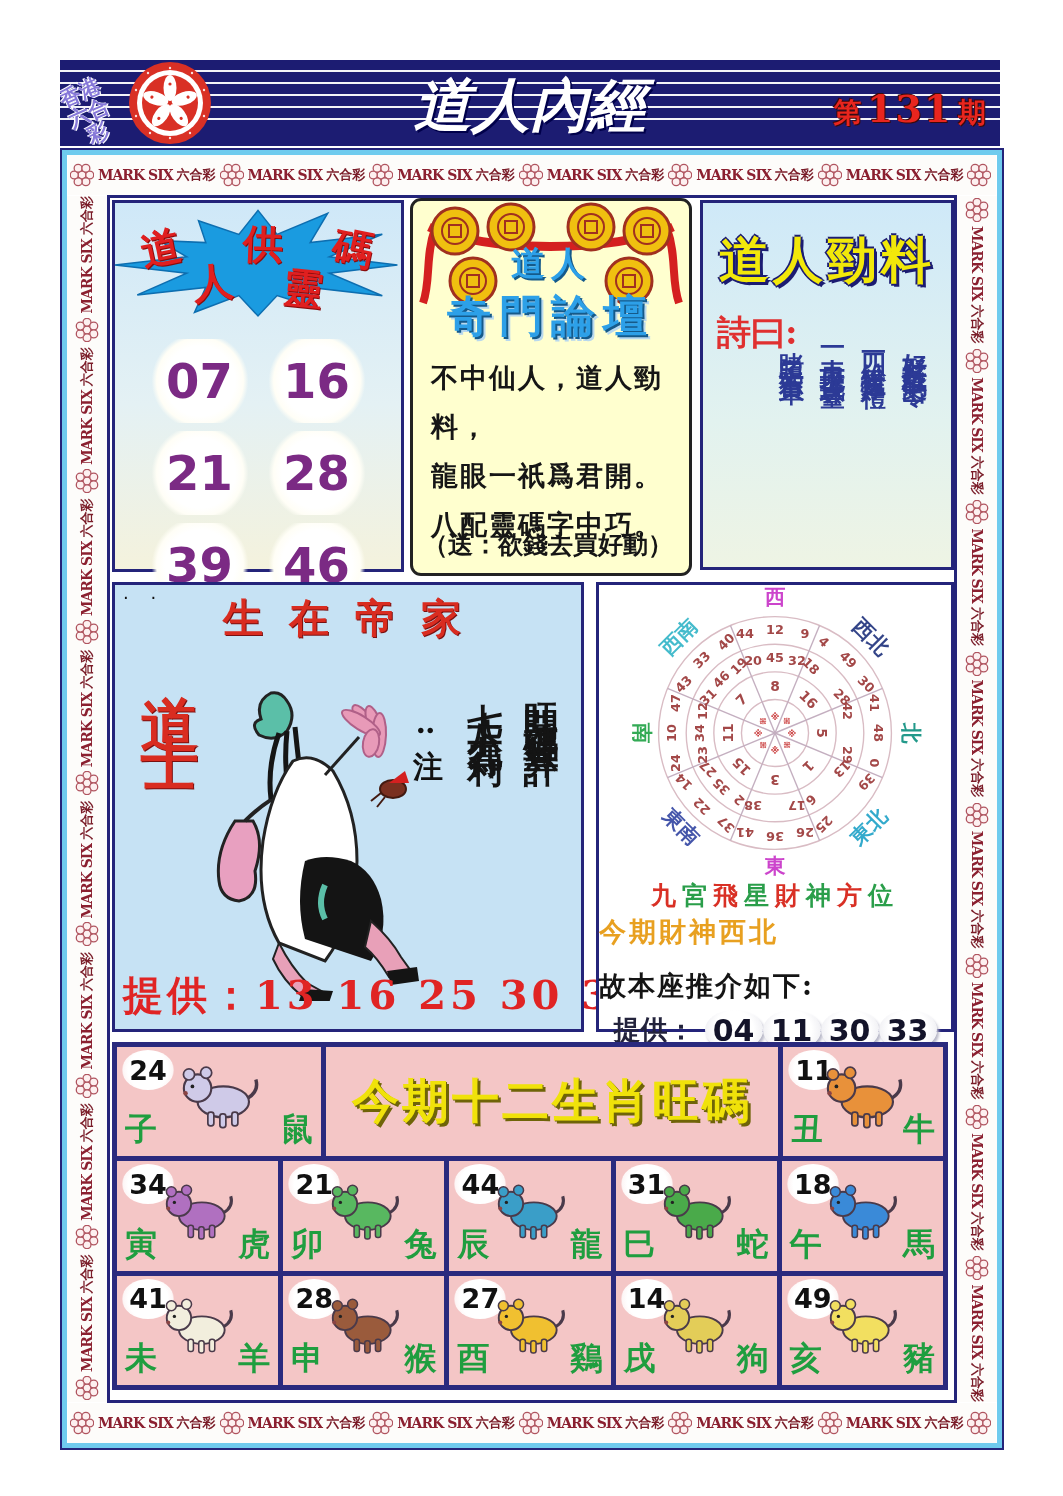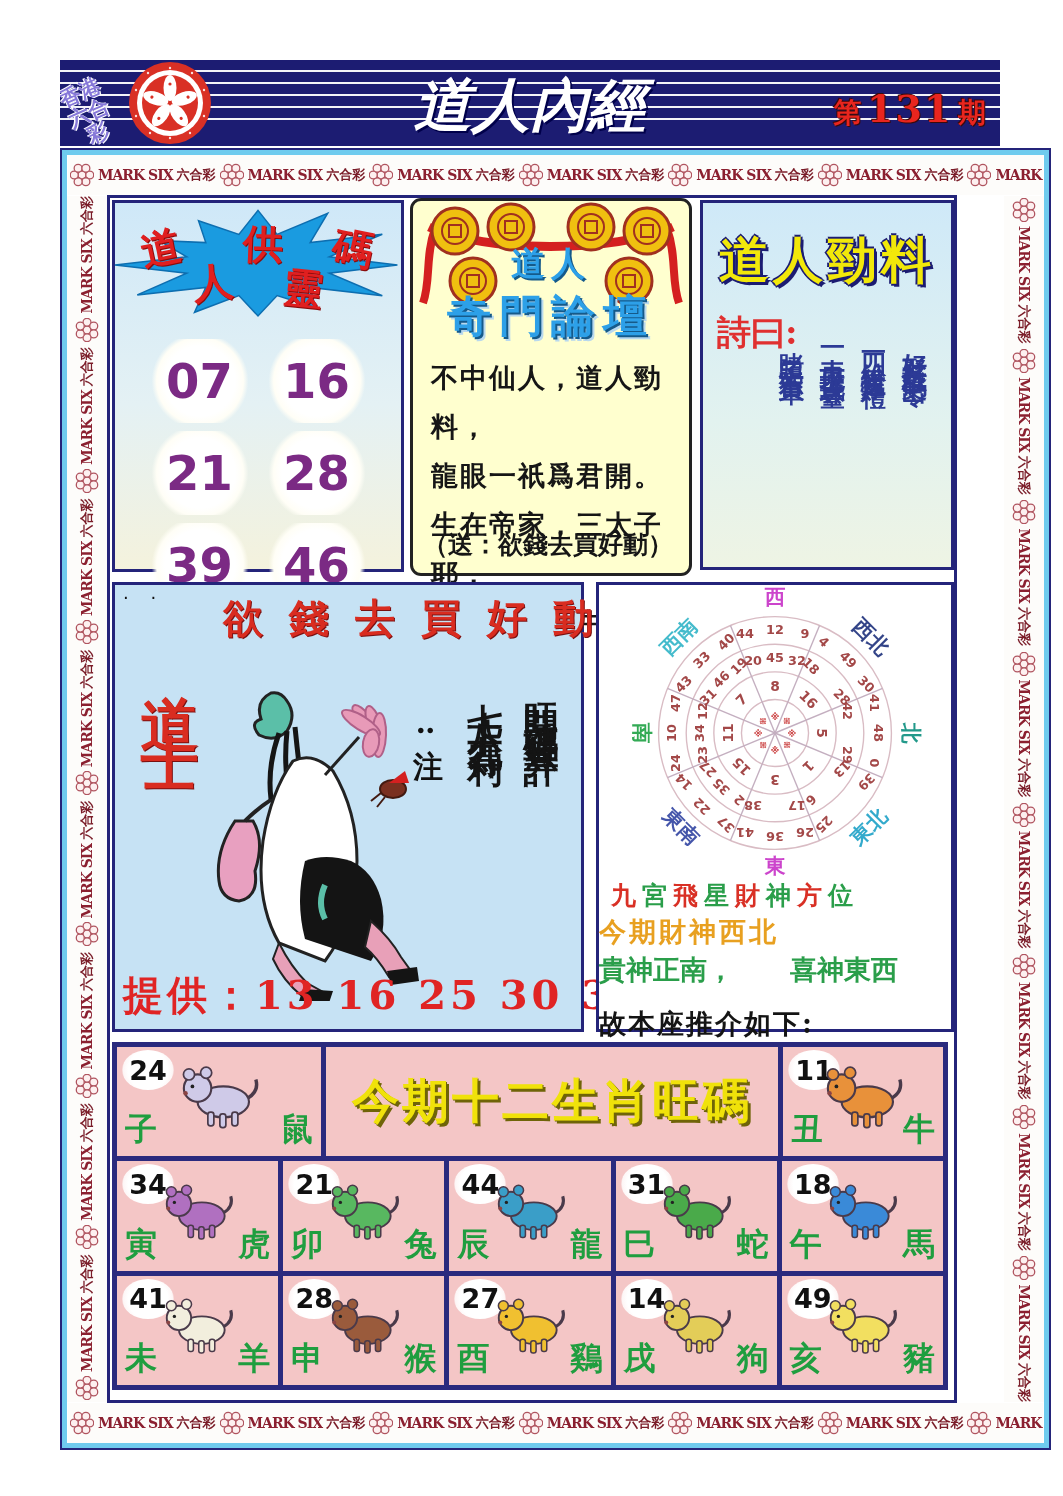--- a/index.html
+++ b/index.html
@@ -16,21 +16,21 @@
             font-family:"DejaVu Serif",serif;text-shadow:1px 1px 0 #3a0a0a,-1px -1px 0 #3a0a0a;}
   #mh-issue .big{font-size:38px;letter-spacing:2px;}
   #mh-issue .small{font-size:28px;}
   #mh-logo{position:absolute;left:66px;top:0px;z-index:2;}
   #mh-brand{position:absolute;left:6px;top:20px;z-index:2;transform:rotate(-24deg);
             font-family:"DejaVu Serif",serif;font-weight:bold;font-size:21px;color:#8678d8;
             text-shadow:1px 1px 0 #fff,-1px -1px 0 #fff;width:46px;line-height:22px;text-align:center;}
 
   
   #frame{position:absolute;left:60px;top:148px;width:940px;height:1298px;background:#ffffff;
-         border:2px solid #24247a;box-shadow:inset 0 0 0 5px #6fcbee;padding-left:47px;}
+         border:2px solid #24247a;box-shadow:inset 0 0 0 5px #6fcbee;}
   .strip-h{position:absolute;left:6px;right:6px;height:40px;display:flex;align-items:center;
            justify-content:space-between;overflow:hidden;background:#fdfcfa;}
   #strip-top{top:5px;} #strip-bottom{bottom:5px;}
   .strip-v{position:absolute;top:46px;bottom:46px;width:40px;overflow:hidden;background:#fdfcfa;}
   #strip-left{left:5px;} #strip-right{right:5px;}
   .vtrack{position:absolute;width:1208px;height:40px;display:flex;align-items:center;
           justify-content:space-between;}
   #strip-left .vtrack{top:1206px;left:0;transform:rotate(-90deg);transform-origin:0 0;}
   #strip-right .vtrack{top:0;left:40px;transform:rotate(90deg);transform-origin:0 0;}
   .msu{display:inline-flex;align-items:center;gap:4px;white-space:nowrap;padding:0 2px;}
@@ -87,21 +87,21 @@
   #dao-vlines{position:absolute;right:8px;top:90px;height:320px;writing-mode:vertical-rl;
               font-family:"DejaVu Serif",serif;font-weight:bold;color:#141414;font-size:35px;}
   #dao-vlines div{margin:0 9px;letter-spacing:8px;}
   #dao-tip{position:absolute;left:8px;bottom:6px;font-size:40px;font-weight:bold;color:#e02424;
            font-family:"DejaVu Serif",serif;letter-spacing:4px;white-space:nowrap;}
   #dao-fig{position:absolute;left:60px;top:86px;}
 
   
   #box-wheel{left:486px;top:384px;width:358px;height:450px;background:#ffffff;}
   #wheel-svg{display:block;margin:0 auto;}
-  #wheel-caption{text-align:left;font-size:25px;font-weight:bold;font-family:"DejaVu Serif",serif;letter-spacing:6px;margin-top:-2px;margin-left:12px;}
+  #wheel-caption{text-align:center;font-size:25px;font-weight:bold;font-family:"DejaVu Serif",serif;letter-spacing:6px;margin-top:-2px;}
   .wl{text-align:left;font-family:"DejaVu Serif",serif;font-weight:bold;}
   #wheel-caishen{color:#e8a020;font-size:27px;margin-top:2px;letter-spacing:3px;}
   #wheel-gods{color:#2a9e4a;font-size:27px;margin-top:2px;}
   #wheel-gods .gap{display:inline-block;width:56px;}
   #wheel-intro{color:#141414;font-size:27px;margin-top:18px;letter-spacing:2px;}
   #wheel-tip{display:flex;align-items:center;justify-content:center;gap:10px;margin-top:6px;}
   #wheel-tip-label{font-size:27px;font-weight:bold;color:#23233c;font-family:"DejaVu Serif",serif;}
   .chip{display:inline-flex;align-items:center;justify-content:center;width:58px;height:40px;border-radius:50%;
         background:radial-gradient(circle,#ffffff 55%,#e8e8ee 100%);box-shadow:2px 3px 3px #b8b8c8;
         color:#14142a;font-size:30px;font-weight:bold;}
@@ -713,40 +713,39 @@
                   <rect x="-6" y="-6" width="12" height="12" stroke-width="2"></rect>
                 </g>
             </g>
           </svg>
         </div>
         <div id="forum-t1">道人</div>
         <div id="forum-t2">奇門論壇</div>
         <div id="forum-poem">
           <div>不中仙人，道人勁料，</div>
           <div>龍眼一祇爲君開。</div>
-          <div>生在帝家，三太子耶，</div>
           <div>八配靈碼字中巧。</div>
         </div>
         <div id="forum-note">（送：欲錢去買好動）</div>
       </div>
 
       <div id="box-strong" class="box">
         <div id="strong-title">道人勁料</div>
         <div id="strong-label">詩曰:</div>
         <div id="strong-poem">
           <div>好聚好散碼出零，</div>
           <div>四一紛紛送厚禮。</div>
           <div>一十再現攬珠臺，</div>
           <div>賭定二六不買單。</div>
         </div>
       </div>
 
       <div id="box-daoist" class="box">
         <div id="dao-dots">· ·</div>
-        <div id="dao-title">欲錢去買好動</div>
+        <div id="dao-title">生在帝家</div>
         <div id="dao-side">道士</div>
         <div id="dao-fig">
           <svg width="250" height="330" viewBox="0 0 250 330">
             <path d="M60,150 Q40,180 44,210 Q46,228 64,230 Q84,226 80,200 Q90,170 78,150 Z" fill="#e8a0c0" stroke="#222" stroke-width="3"></path>
             <path d="M70,150 Q90,130 112,120" fill="none" stroke="#222" stroke-width="4"></path>
             <path d="M96,22 Q80,30 86,48 Q74,52 84,64 Q100,72 112,60 Q122,44 112,30 Q106,20 96,22 Z" fill="#5bbfa8" stroke="#222" stroke-width="3"></path>
             <path d="M104,62 Q92,96 96,128 M112,60 Q108,100 116,130 M120,56 Q124,96 128,124" fill="none" stroke="#151515" stroke-width="5"></path>
             <path d="M118,90 Q96,120 88,170 Q80,230 104,272 L150,290 Q180,250 182,190 Q182,140 158,100 Q138,80 118,90 Z" fill="#ffffff" stroke="#222" stroke-width="3"></path>
             <path d="M150,104 Q168,84 184,66" fill="none" stroke="#222" stroke-width="3"></path>
             <g fill="#e89ab8" stroke="#b06088" stroke-width="2">
@@ -854,23 +853,20 @@
             <text x="110.89598294272156" y="114.32016122827227" transform="rotate(-45 110.89598294272156 114.32016122827227)" fill="#a34848" font-size="13" font-weight="bold" text-anchor="middle" dominant-baseline="middle">31</text>
             <text x="124.2598846298224" y="96.25988462982238" transform="rotate(-45 124.2598846298224 96.25988462982238)" fill="#a34848" font-size="13" font-weight="bold" text-anchor="middle" dominant-baseline="middle">46</text>
             <text x="142.32016122827233" y="82.89598294272155" transform="rotate(-45 142.32016122827233 82.89598294272155)" fill="#a34848" font-size="13" font-weight="bold" text-anchor="middle" dominant-baseline="middle">19</text>
             <text x="86.17345034267161" y="101.17495747026733" transform="rotate(-45 86.17345034267161 101.17495747026733)" fill="#a34848" font-size="13" font-weight="bold" text-anchor="middle" dominant-baseline="middle">43</text>
             <text x="104.46089475659906" y="76.46089475659905" transform="rotate(-45 104.46089475659906 76.46089475659905)" fill="#a34848" font-size="13" font-weight="bold" text-anchor="middle" dominant-baseline="middle">33</text>
             <text x="129.17495747026737" y="58.173450342671586" transform="rotate(-45 129.17495747026737 58.173450342671586)" fill="#a34848" font-size="13" font-weight="bold" text-anchor="middle" dominant-baseline="middle">40</text>
             <text x="81.83347775862954" y="53.83347775862953" transform="rotate(-45 81.83347775862954 53.83347775862953)" fill="#44bbcc" font-size="21" font-weight="bold" text-anchor="middle" dominant-baseline="middle" font-family="DejaVu Serif,serif">西南</text>
           </svg>
         <div id="wheel-caption"><span style="color: rgb(217, 48, 37);">九</span><span style="color: rgb(42, 158, 74);">宮</span><span style="color: rgb(217, 48, 37);">飛</span><span style="color: rgb(42, 158, 74);">星</span><span style="color: rgb(217, 48, 37);">財</span><span style="color: rgb(42, 158, 74);">神</span><span style="color: rgb(217, 48, 37);">方</span><span style="color: rgb(42, 158, 74);">位</span></div>
         <div id="wheel-caishen" class="wl">今期財神西北</div>
-        <div id="wheel-gods" class="wl">
-          <span>貴神正南，</span><span class="gap"></span><span>喜神東西</span>
-        </div>
         <div id="wheel-intro" class="wl">故本座推介如下:</div>
         <div id="wheel-tip">
           <span id="wheel-tip-label">提供：</span>
           <span id="wheel-chips"><span class="chip">04</span><span class="chip">11</span><span class="chip">30</span><span class="chip">33</span></span>
         </div>
       </div>
 
       <div id="zgrid">
         <div id="zrow1" class="zrow">
           <div class="zcell">

